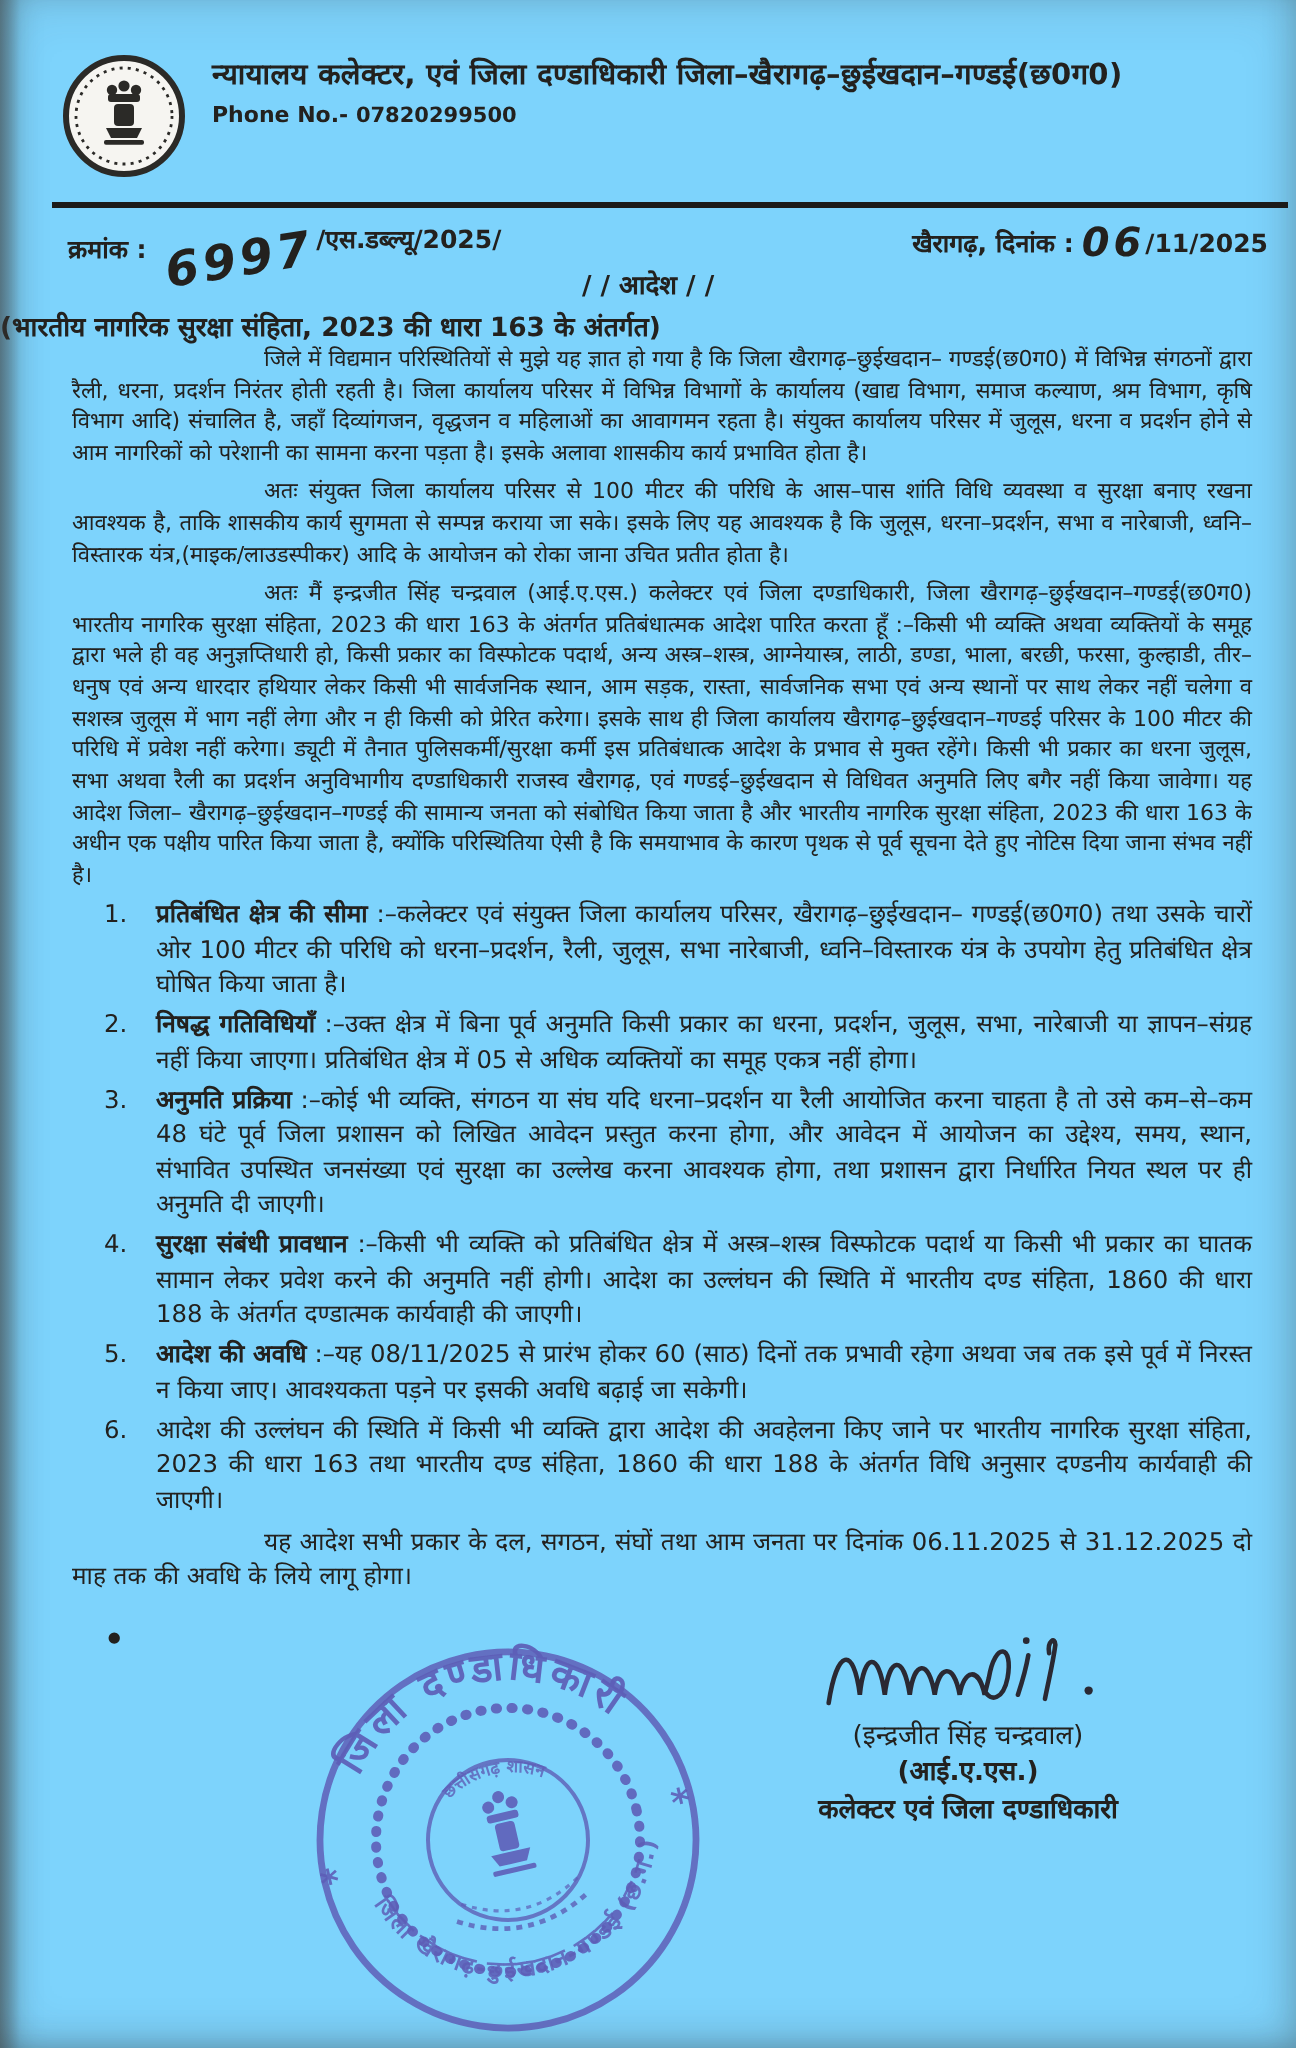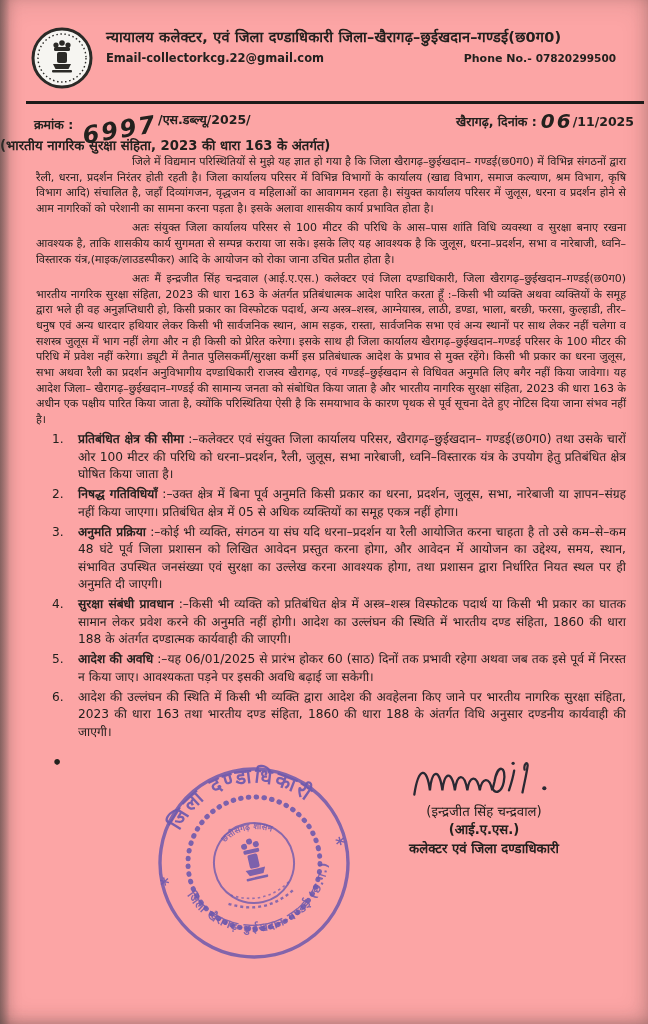--- a/index.html
+++ b/index.html
@@ -3,21 +3,21 @@
 <meta charset="utf-8">
 <style>
   html,body{margin:0;padding:0;}
   body{
     width:648px;height:1024px;overflow:hidden;
     font-family:"DejaVu Sans",sans-serif;
     background:#9a9894;
   }
   .page{
     position:relative;width:648px;height:1024px;overflow:hidden;
-    background:#fca5a5;
+    background:#7dd3fc;
     box-shadow:inset 0 0 26px rgba(60,58,52,.18), inset 14px 0 16px -10px rgba(40,38,35,.45), inset -8px -10px 18px -10px rgba(40,38,35,.28);
     color:#23211e;
   }
   .scan-strip{position:absolute;left:0;top:0;bottom:0;width:10px;
     background:linear-gradient(90deg,rgba(70,68,64,.38),rgba(70,68,64,0));pointer-events:none;}
   
   .hdr{display:flex;align-items:flex-start;gap:12px;padding:26px 18px 0 30px;}
   .emblem{flex:0 0 64px;}
   .hdr-text{flex:1;min-width:0;}
   .hdr-title{font-weight:bold;font-size:14.5px;white-space:nowrap;letter-spacing:.2px;}
@@ -76,66 +76,67 @@
           <rect x="24" y="21" width="16" height="4" rx="1.5"></rect>
           <rect x="27" y="26" width="10" height="11" rx="2"></rect>
           <path d="M23 38 h18 l-2.5 5 h-13 z"></path>
           <rect x="22" y="44" width="20" height="2.4" rx="1"></rect>
         </g>
       </svg>
     </div>
     <div class="hdr-text">
       <div class="hdr-title">न्यायालय कलेक्टर, एवं जिला दण्डाधिकारी जिला–खैरागढ़–छुईखदान–गण्डई(छ0ग0)</div>
       <div class="hdr-row2">
-        <span class="hdr-email">Email-collectorkcg.22@gmail.com</span>
         <span class="hdr-phone">
           <span>Phone  No.-</span>
           <span class="num">07820299500</span>
         </span>
       </div>
     </div>
   </div>
   <div class="rule"></div>
 
   <div class="meta">
     <div class="serial">
       <span>क्रमांक :</span><span class="hand">6997</span><span class="suffix">/एस.डब्ल्यू/2025/</span>
     </div>
     <div class="pdate">
       <span>खैरागढ़, दिनांक :</span><span class="hand">06</span><span>/11/2025</span>
     </div>
   </div>
 
+  <div class="oheading">/ / आदेश / /</div>
   <div class="osub">(भारतीय नागरिक सुरक्षा संहिता, 2023 की धारा 163 के अंतर्गत)</div>
 
   <p class="para no-top">जिले में विद्यमान परिस्थितियों से मुझे यह ज्ञात हो गया है कि जिला खैरागढ़–छुईखदान– गण्डई(छ0ग0) में विभिन्न संगठनों द्वारा रैली, धरना, प्रदर्शन निरंतर होती रहती है। जिला कार्यालय परिसर में विभिन्न विभागों के कार्यालय (खाद्य विभाग, समाज कल्याण, श्रम विभाग, कृषि विभाग आदि) संचालित है, जहाँ दिव्यांगजन, वृद्धजन व महिलाओं का आवागमन रहता है। संयुक्त कार्यालय परिसर में जुलूस, धरना व प्रदर्शन होने से आम नागरिकों को परेशानी का सामना करना पड़ता है। इसके अलावा शासकीय कार्य प्रभावित होता है।</p>
   <p class="para">अतः संयुक्त जिला कार्यालय परिसर से 100 मीटर की परिधि के आस–पास शांति विधि व्यवस्था व सुरक्षा बनाए रखना आवश्यक है, ताकि शासकीय कार्य सुगमता से सम्पन्न कराया जा सके। इसके लिए यह आवश्यक है कि जुलूस, धरना–प्रदर्शन, सभा व नारेबाजी, ध्वनि–विस्तारक यंत्र,(माइक/लाउडस्पीकर) आदि के आयोजन को रोका जाना उचित प्रतीत होता है।</p>
   <p class="para">अतः मैं इन्द्रजीत सिंह चन्द्रवाल (आई.ए.एस.) कलेक्टर एवं जिला दण्डाधिकारी, जिला खैरागढ़–छुईखदान–गण्डई(छ0ग0) भारतीय नागरिक सुरक्षा संहिता, 2023 की धारा 163 के अंतर्गत प्रतिबंधात्मक आदेश पारित करता हूँ :–किसी भी व्यक्ति अथवा व्यक्तियों के समूह द्वारा भले ही वह अनुज्ञप्तिधारी हो, किसी प्रकार का विस्फोटक पदार्थ, अन्य अस्त्र–शस्त्र, आग्नेयास्त्र, लाठी, डण्डा, भाला, बरछी, फरसा, कुल्हाडी, तीर–धनुष एवं अन्य धारदार हथियार लेकर किसी भी सार्वजनिक स्थान, आम सड़क, रास्ता, सार्वजनिक सभा एवं अन्य स्थानों पर साथ लेकर नहीं चलेगा व सशस्त्र जुलूस में भाग नहीं लेगा और न ही किसी को प्रेरित करेगा। इसके साथ ही जिला कार्यालय खैरागढ़–छुईखदान–गण्डई परिसर के 100 मीटर की परिधि में प्रवेश नहीं करेगा। ड्यूटी में तैनात पुलिसकर्मी/सुरक्षा कर्मी इस प्रतिबंधात्क आदेश के प्रभाव से मुक्त रहेंगे। किसी भी प्रकार का धरना जुलूस, सभा अथवा रैली का प्रदर्शन अनुविभागीय दण्डाधिकारी राजस्व खैरागढ़, एवं गण्डई–छुईखदान से विधिवत अनुमति लिए बगैर  नहीं किया जावेगा। यह आदेश जिला– खैरागढ़–छुईखदान–गण्डई की सामान्य जनता को संबोधित किया जाता है और भारतीय नागरिक सुरक्षा संहिता, 2023 की धारा 163 के अधीन एक पक्षीय पारित किया जाता है, क्योंकि परिस्थितिया ऐसी है कि समयाभाव के कारण पृथक से पूर्व सूचना देते हुए नोटिस दिया जाना संभव नहीं है।</p>
 
   <div class="items">
     <div class="item">
       <span class="num">1.</span><span class="ititle">प्रतिबंधित क्षेत्र की सीमा</span><span> :–कलेक्टर एवं संयुक्त जिला कार्यालय परिसर, खैरागढ़–छुईखदान– गण्डई(छ0ग0) तथा उसके चारों ओर 100 मीटर की परिधि को धरना–प्रदर्शन, रैली, जुलूस, सभा नारेबाजी, ध्वनि–विस्तारक यंत्र के उपयोग हेतु प्रतिबंधित क्षेत्र घोषित किया जाता है।</span>
     </div>
     <div class="item">
       <span class="num">2.</span><span class="ititle">निषद्ध गतिविधियाँ</span><span> :–उक्त क्षेत्र में बिना पूर्व अनुमति किसी प्रकार का धरना, प्रदर्शन, जुलूस, सभा, नारेबाजी या ज्ञापन–संग्रह  नहीं किया जाएगा। प्रतिबंधित क्षेत्र में 05 से अधिक व्यक्तियों का समूह एकत्र नहीं होगा।</span>
     </div>
     <div class="item">
       <span class="num">3.</span><span class="ititle">अनुमति प्रक्रिया</span><span> :–कोई भी व्यक्ति, संगठन या संघ यदि धरना–प्रदर्शन या रैली आयोजित करना चाहता है तो उसे कम–से–कम 48 घंटे पूर्व जिला प्रशासन को लिखित आवेदन प्रस्तुत करना होगा, और आवेदन में आयोजन का उद्देश्य, समय, स्थान, संभावित उपस्थित जनसंख्या एवं सुरक्षा का उल्लेख करना आवश्यक होगा, तथा प्रशासन द्वारा निर्धारित नियत स्थल पर ही अनुमति दी जाएगी।</span>
     </div>
     <div class="item">
       <span class="num">4.</span><span class="ititle">सुरक्षा संबंधी प्रावधान</span><span> :–किसी भी व्यक्ति को प्रतिबंधित क्षेत्र में अस्त्र–शस्त्र विस्फोटक पदार्थ या किसी भी प्रकार का घातक सामान लेकर प्रवेश करने की अनुमति नहीं होगी। आदेश का उल्लंघन की स्थिति में भारतीय दण्ड संहिता, 1860 की धारा 188 के अंतर्गत दण्डात्मक कार्यवाही की जाएगी।</span>
     </div>
     <div class="item">
-      <span class="num">5.</span><span class="ititle">आदेश की अवधि</span><span> :–यह 06/01/2025 से प्रारंभ होकर 60 (साठ) दिनों तक प्रभावी रहेगा अथवा जब तक इसे पूर्व में निरस्त न किया जाए। आवश्यकता पड़ने पर इसकी अवधि बढ़ाई जा सकेगी।</span>
+      <span class="num">5.</span><span class="ititle">आदेश की अवधि</span><span> :–यह 08/11/2025 से प्रारंभ होकर 60 (साठ) दिनों तक प्रभावी रहेगा अथवा जब तक इसे पूर्व में निरस्त न किया जाए। आवश्यकता पड़ने पर इसकी अवधि बढ़ाई जा सकेगी।</span>
     </div>
     <div class="item">
       <span class="num">6.</span><span class="ititle"></span><span>आदेश की उल्लंघन की स्थिति में किसी भी व्यक्ति द्वारा आदेश की अवहेलना किए जाने  पर भारतीय नागरिक सुरक्षा संहिता, 2023 की धारा 163 तथा भारतीय दण्ड संहिता, 1860 की धारा 188 के अंतर्गत विधि अनुसार दण्डनीय कार्यवाही की जाएगी।</span>
     </div>
   </div>
 
+  <p class="closing">यह आदेश सभी प्रकार के दल, सगठन, संघों तथा आम जनता पर दिनांक  06.11.2025 से 31.12.2025 दो माह तक की अवधि के लिये लागू होगा।</p>
 
   <div class="bullet-line">
     <span class="dot">•</span>
   </div>
 
   <div class="footer">
     <div class="stamp">
       <svg width="212" height="212" viewBox="0 0 212 212">
         <defs>
           <path id="arcTop" d="M 24 108 A 82 82 0 0 1 188 108"></path>

